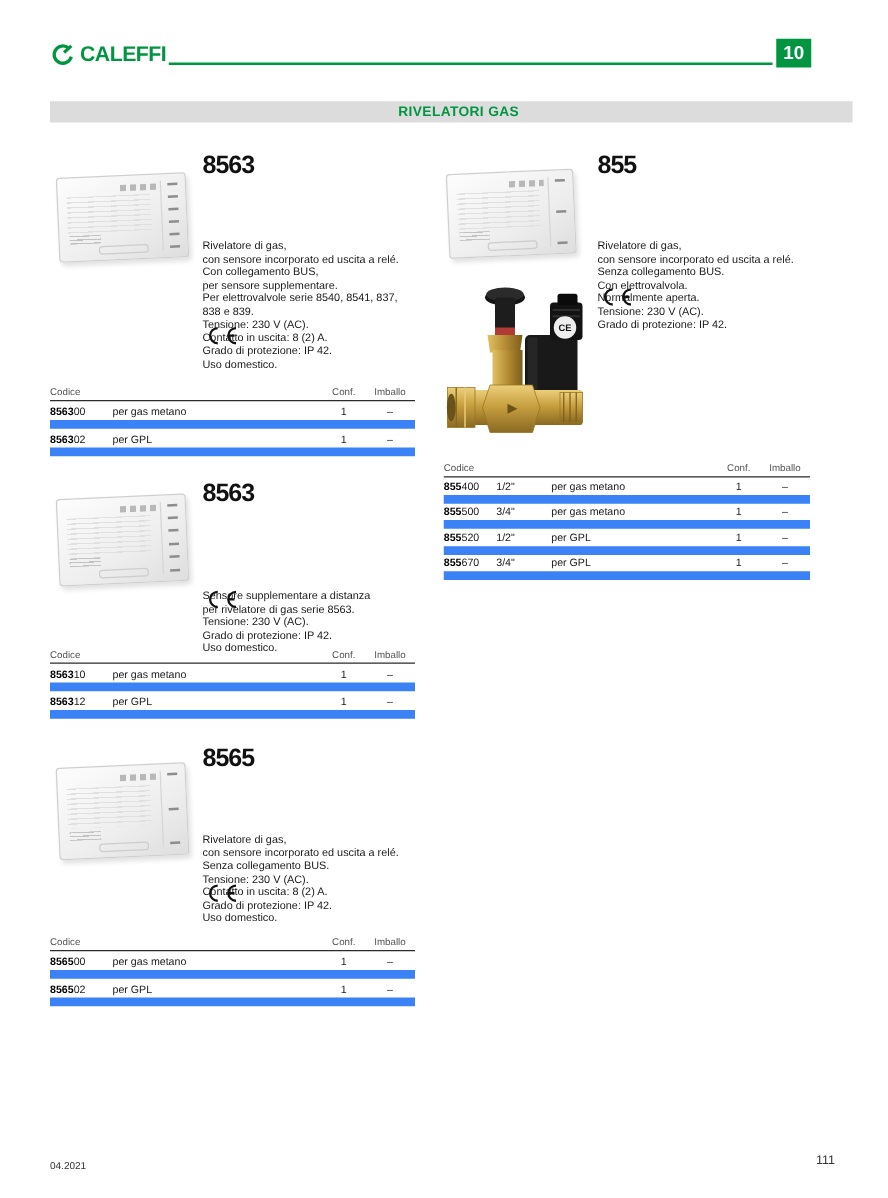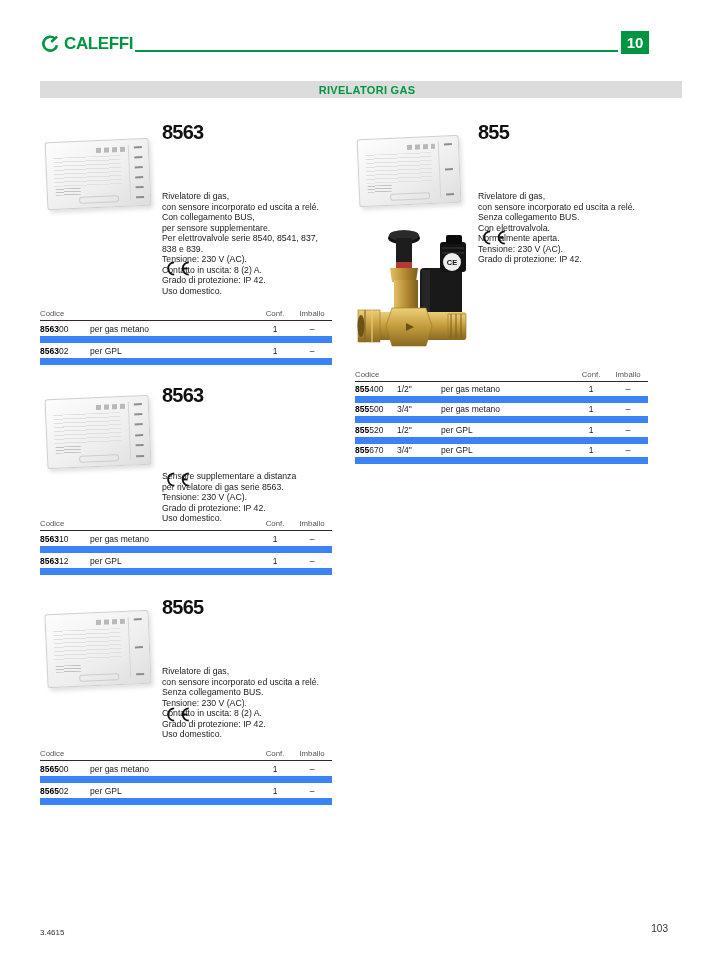--- a/index.html
+++ b/index.html
@@ -306,16 +306,16 @@
       <span class="c-imb">–</span>
     </div>
     <div class="spec-row row15">
       <span class="c-code"><b>8565</b><span>02</span></span>
       <span class="c-desc">per GPL</span>
       <span class="c-conf">1</span>
       <span class="c-imb">–</span>
     </div>
   </div>
 
-  <div class="footer-date">3.4615</div>
-  <div class="footer-page">103</div>
+  <div class="footer-date">04.2021</div>
+  <div class="footer-page">111</div>
 
 </div>
 
 </body></html>

